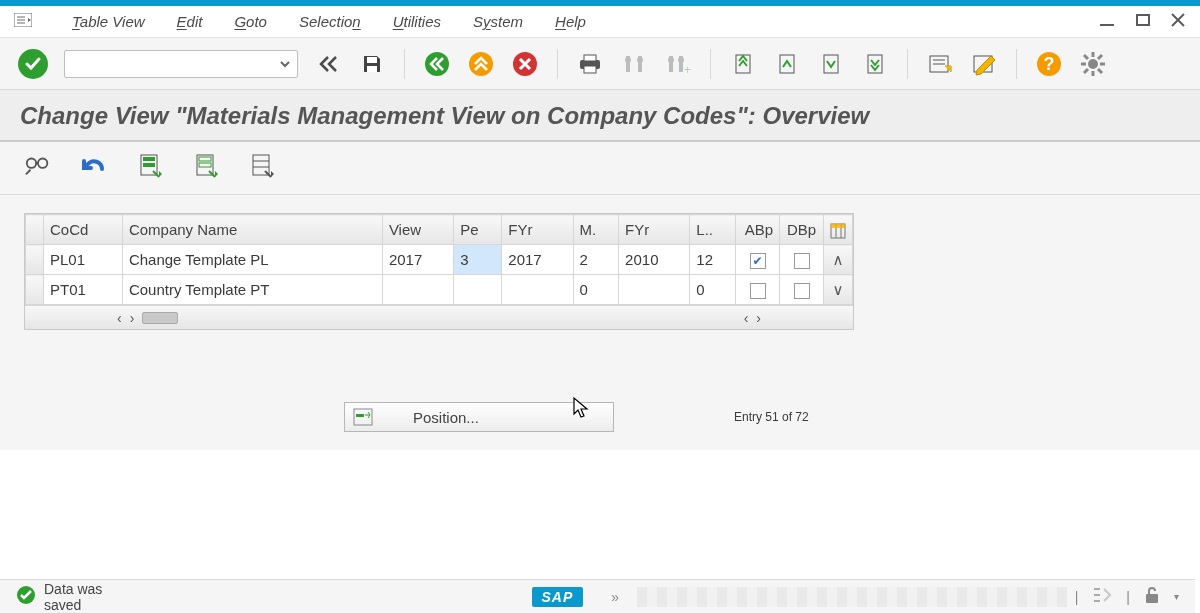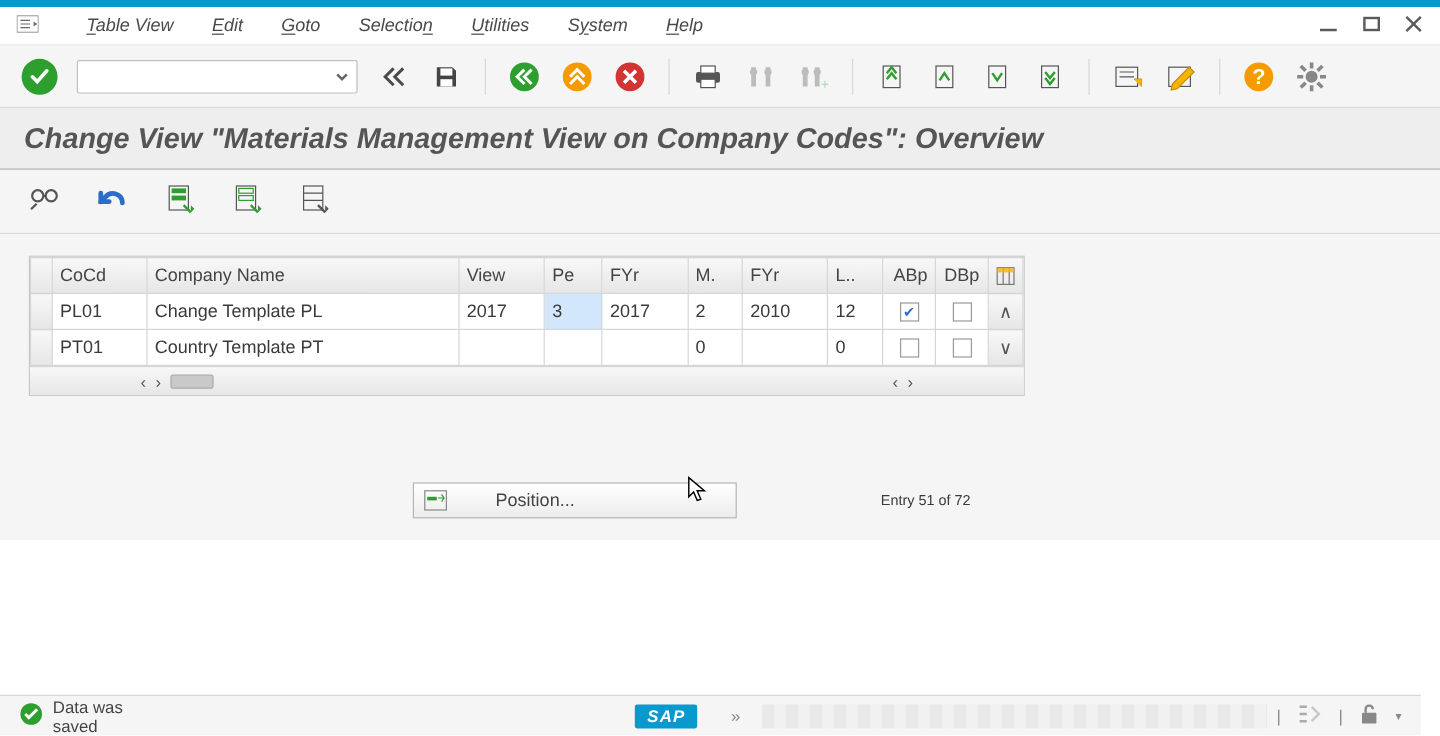--- a/index.html
+++ b/index.html
@@ -93,21 +93,21 @@
 
   svg{pointer-events:none;}
 
   .posrow{margin-top:72px;display:flex;align-items:center;gap:120px;}
   .posbtn{
     width:270px;height:30px;border:1px solid #b6b6b6;background:linear-gradient(#ffffff,#ececec);
     display:flex;align-items:center;gap:40px;padding:0 8px;color:#444;font-size:15px;
   }
 
   .status{
-    position:absolute;left:0;right:16px;bottom:0;height:34px;
+    position:absolute;left:0;right:5px;bottom:0;height:34px;
     background:var(--pane);border-top:1px solid #d9d9d9;
     display:flex;align-items:center;padding:0 16px;gap:8px;color:#444;
   }
   .status .sap-logo{
     margin-left:380px;background:var(--sap-blue);color:#fff;font-weight:bold;
     padding:2px 10px;border-radius:2px;font-style:italic;letter-spacing:1px;
   }
   .status .barfill{width:430px;height:20px;background:repeating-linear-gradient(90deg,#e9e9e9,#e9e9e9 10px,#f1f1f1 10px,#f1f1f1 20px);margin-left:10px;}
   .status .tail{margin-left:auto;display:flex;align-items:center;gap:14px;color:#888;}
 

